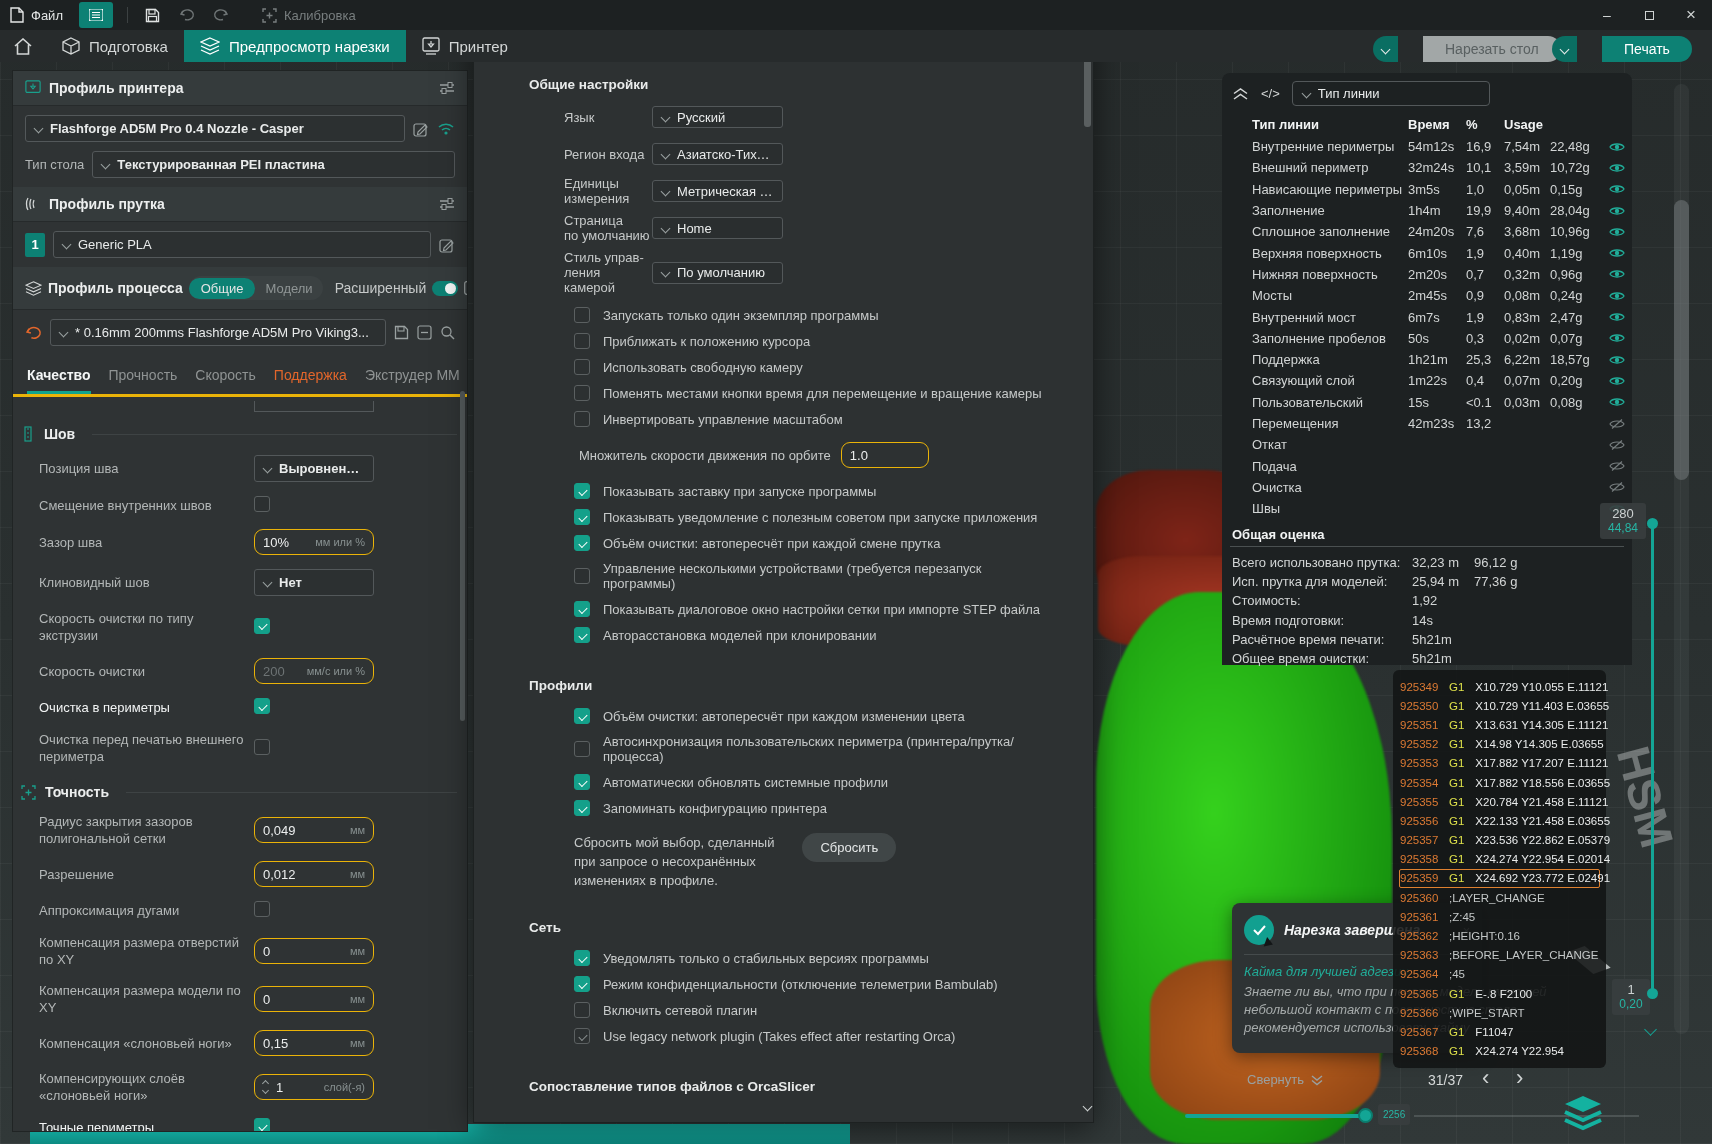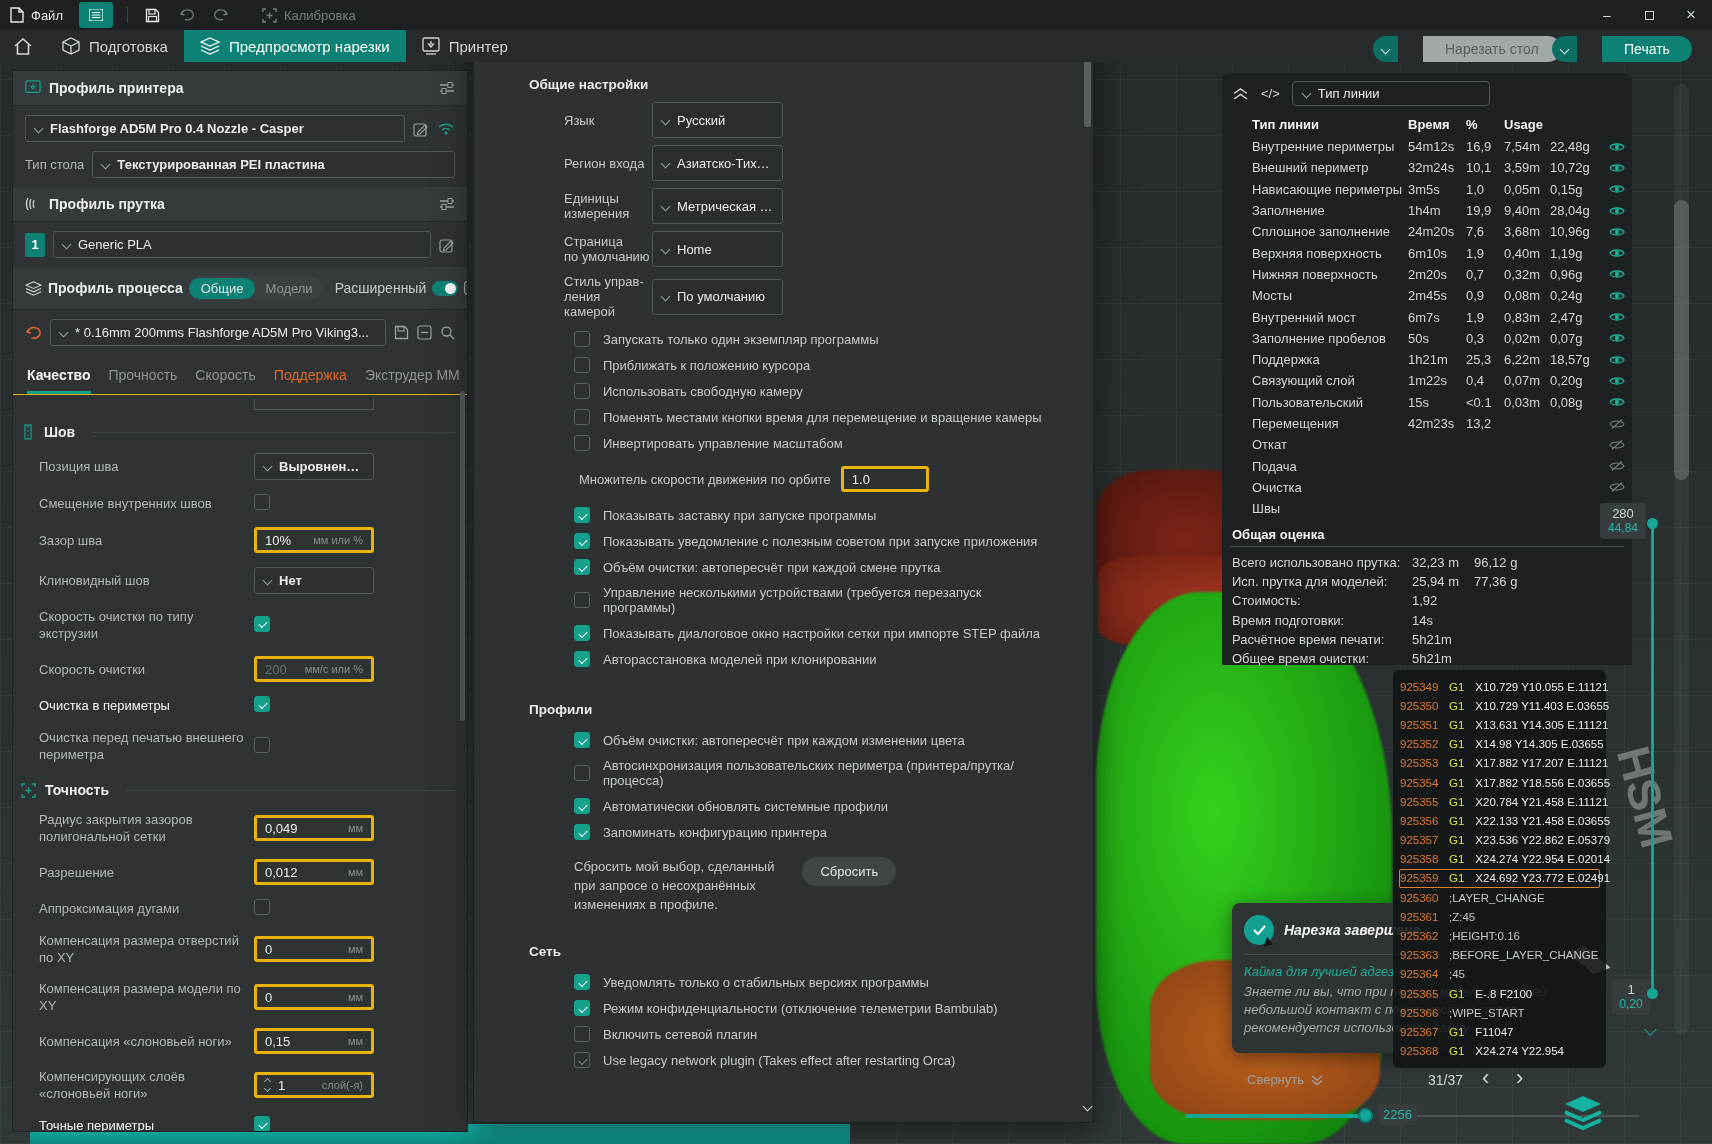--- a/index.html
+++ b/index.html
@@ -55,32 +55,32 @@
   .sel{display:flex;align-items:center;gap:8px;border:1px solid #53585a;border-radius:3px;height:27px;padding:0 9px;background:#2c3031;}
   .sel .txt{white-space:nowrap;overflow:hidden;text-overflow:ellipsis;color:#e9ebeb;font-weight:bold;}
   .sel.light .txt{font-weight:normal;}
   .grow{flex:1;min-width:0;}
   .fil-idx{width:20px;height:24px;background:#0d8174;color:#fff;display:flex;align-items:center;justify-content:center;border-radius:2px;font-weight:bold;}
   .seg{display:flex;background:#3b4142;border-radius:13px;height:24px;align-items:center;font-size:13px;font-weight:normal;}
   .seg .on{background:#0d8174;color:#e5e5e5;border-radius:13px;padding:3px 12px;}
   .seg .off{color:#8f9595;padding:3px 10px;}
   .toggle{width:26px;height:15px;background:#0d8174;border-radius:8px;position:relative;flex:none;}
   .toggle::after{content:"";position:absolute;right:2px;top:2px;width:11px;height:11px;background:#f2f4f4;border-radius:50%;}
-  #lp-tabs{display:flex;gap:18px;padding:12px 14px 0 14px;font-size:14px;border-bottom:1px solid #eab308;}
+  #lp-tabs{display:flex;gap:18px;padding:12px 14px 0 14px;font-size:14px;border-bottom:3px solid #eab308;}
   #lp-tabs .ltab{padding-bottom:8px;color:#8f9393;white-space:nowrap;}
   #lp-tabs .ltab.active{color:#f4f6f6;font-weight:bold;border-bottom:3px solid #0fa38e;}
   #lp-tabs .ltab.accent{color:#e2662b;}
   .cutinput{margin:4px 0 2px 241px;width:120px;height:11px;border:1px solid #53585a;border-top:none;}
   .sec-head{display:flex;align-items:center;gap:9px;padding:12px 10px 6px 8px;font-weight:bold;font-size:14px;color:#eceeee;}
   .sec-head::after{content:"";flex:1;height:1px;background:#3e4344;margin-left:8px;}
   .set-row{display:grid;grid-template-columns:215px 1fr;align-items:center;padding:7px 0 7px 26px;color:#b3b7b7;}
   .set-row .lbl{line-height:17px;padding-right:8px;}
   .set-row .lbl.mod{color:#f2f4f4;}
   .ctl{width:120px;}
-  .inp{display:flex;align-items:center;border:3px solid #eab308;border-radius:3px;height:26px;padding:0 8px;gap:6px;}
+  .inp{display:flex;align-items:center;border:1px solid #eab308;border-radius:9px;height:26px;padding:0 8px;gap:6px;}
   .inp .val{color:#eceeee;flex:1;}
   .inp .unit{color:#879090;font-size:11px;white-space:nowrap;}
   .inp.dis .val{color:#6d7374;}
   .spincol{display:flex;flex-direction:column;gap:2px;margin-right:2px;}
   .spincol .chev{width:5px;height:5px;}
   .cb{width:16px;height:16px;border:1px solid #5b6061;border-radius:3px;position:relative;display:inline-block;background:#2c3031;flex:none;}
   .cb.on{background:#14a08a;border-color:#14a08a;}
   .cb.on::after{content:"";position:absolute;left:3.5px;top:4.5px;width:7px;height:4px;border-left:1.8px solid #fff;border-bottom:1.8px solid #fff;transform:rotate(-45deg);}
   .cb.dis::after{content:"";position:absolute;left:3.5px;top:4.5px;width:7px;height:4px;border-left:1.8px solid #8a9090;border-bottom:1.8px solid #8a9090;transform:rotate(-45deg);}
   .lp-scroll{position:absolute;right:2px;top:320px;width:5px;height:330px;background:#565c5d;border-radius:3px;}
@@ -89,21 +89,21 @@
   
   #dialog{position:absolute;left:473px;top:10px;width:621px;height:1113px;background:#2d3132;z-index:6;
     border:1px solid #1d2121;box-shadow:0 6px 30px rgba(0,0,0,.5);font-size:13px;}
   #dlg-head{height:32px;display:flex;align-items:center;padding:0 14px 0 26px;color:#9aa0a0;background:#313637;}
   #dlg-close{margin-left:auto;font-size:17px;color:#b9bebe;}
   #dlg-body{padding:34px 40px 0 55px;height:1060px;overflow:hidden;}
   .dlg-group{margin-bottom:30px;}
   .dlg-gt{font-weight:bold;color:#e9ebeb;font-size:13.5px;margin-bottom:10px;}
   .drow-sel{display:flex;align-items:center;margin:7px 0 7px 35px;min-height:30px;}
   .drow-sel .lbl{width:88px;white-space:pre-line;color:#c6c9c9;line-height:15px;}
-  .drow-sel .sel{width:131px;height:36px;background:#2a2e2f;}
+  .drow-sel .sel{width:131px;height:22px;background:#2a2e2f;}
   .drow-sel .sel .txt{font-weight:normal;}
   .drow-cb{display:flex;align-items:center;gap:13px;margin:0 0 0 45px;padding:5px 0;color:#c6c9c9;}
   .drow-orbit{display:flex;align-items:center;gap:10px;margin:10px 0 10px 50px;color:#c6c9c9;}
   .drow-orbit .inp{width:88px;height:26px;}
   .drow-reset{display:flex;align-items:flex-start;gap:28px;margin:12px 0 0 45px;color:#c6c9c9;}
   .drow-reset .lines{white-space:pre-line;line-height:19px;}
   .btn-pill{background:#40464  7;background:#404647;border-radius:15px;height:29px;padding:0 18px;display:flex;align-items:center;color:#e4e7e7;}
   #dlg-scroll{position:absolute;right:2px;top:30px;width:7px;height:1075px;}
   #dlg-scroll .thumb{position:absolute;top:16px;left:0;width:7px;height:70px;background:#5a5f60;border-radius:3px;}
   .scroll-arr{position:absolute;left:0px;}
@@ -1168,21 +1168,21 @@
         <path d="M2 2 L7 6 L12 2 M2 6.5 L7 10.5 L12 6.5" fill="none" stroke="#9aa0a0" stroke-width="1.4"></path>
       </svg>
   </div>
   <div class="vw" id="page-ind">31/37</div>
   <div class="vw pg-arr" style="left:1482px;top:1070px;">‹</div>
   <div class="vw pg-arr" style="left:1516px;top:1070px;">›</div>
   <div class="vw" id="hslider-track"></div>
   <div class="vw" id="hslider-rest"></div>
   <div class="vw" id="hslider-dot"></div>
   <div class="vw badge" style="left:1378px;top:1104px;">
-    <div class="l2" style="font-size:13px;">2256</div>
+    <div class="l2" style="font-size:10px;">2256</div>
   </div>
   <div class="vw" id="layers-btn">
     <svg width="40" height="38" viewBox="0 0 20 18">
         <path d="M10 1 L19 5 L10 9 L1 5 Z" fill="#14b2a0"></path>
         <path d="M1 9 L10 13 L19 9 M1 13 L10 17 L19 13" fill="none" stroke="#14b2a0" stroke-width="2"></path>
       </svg>
   </div>
 </div>
 
 </body></html>

